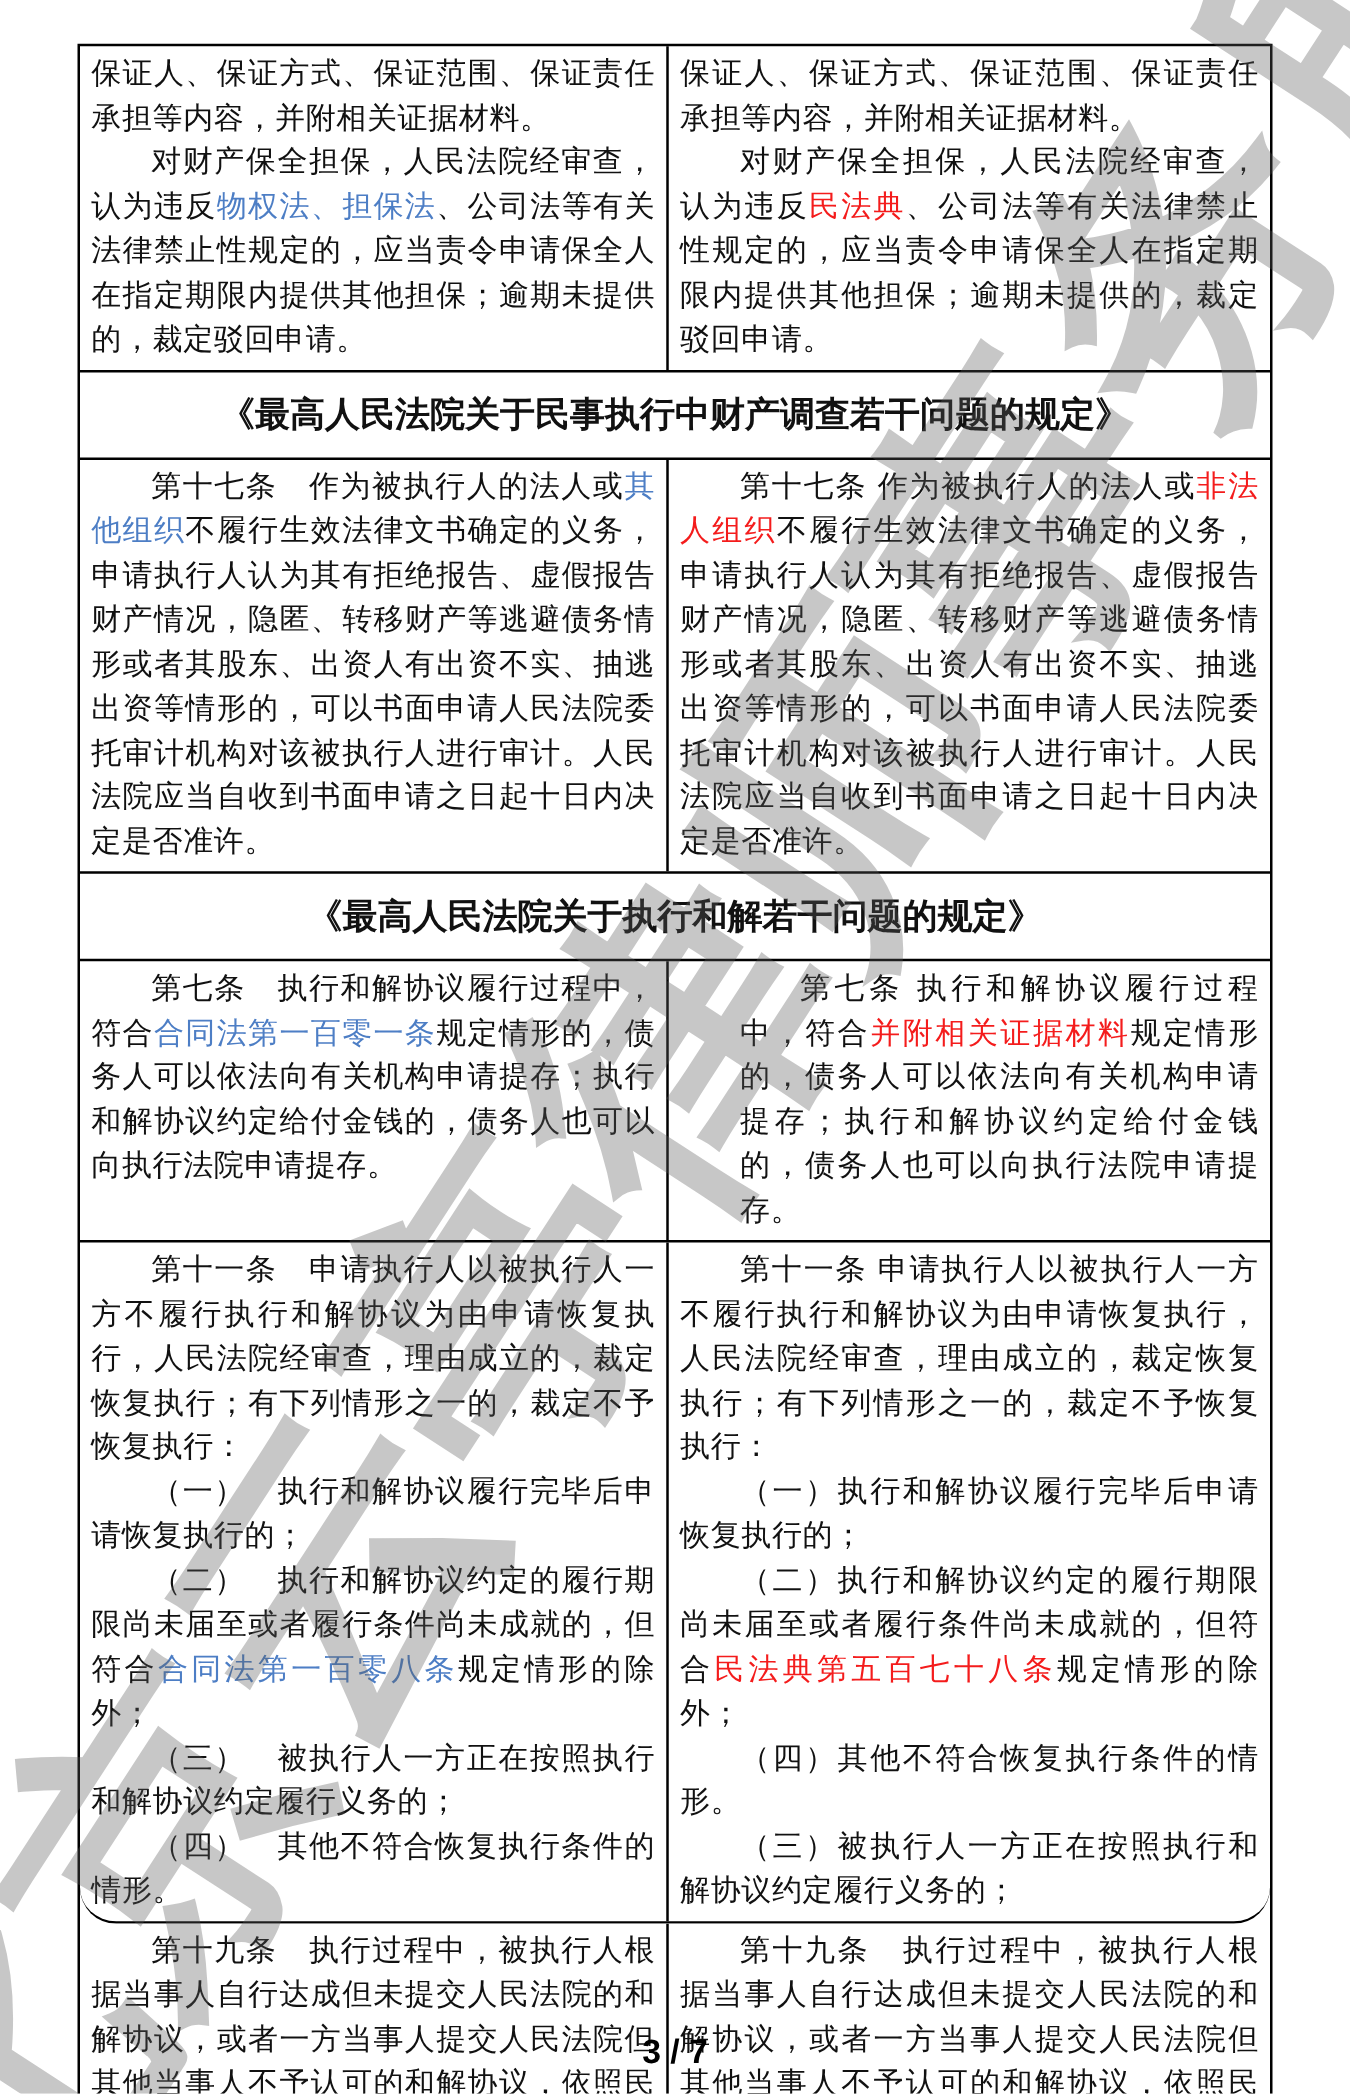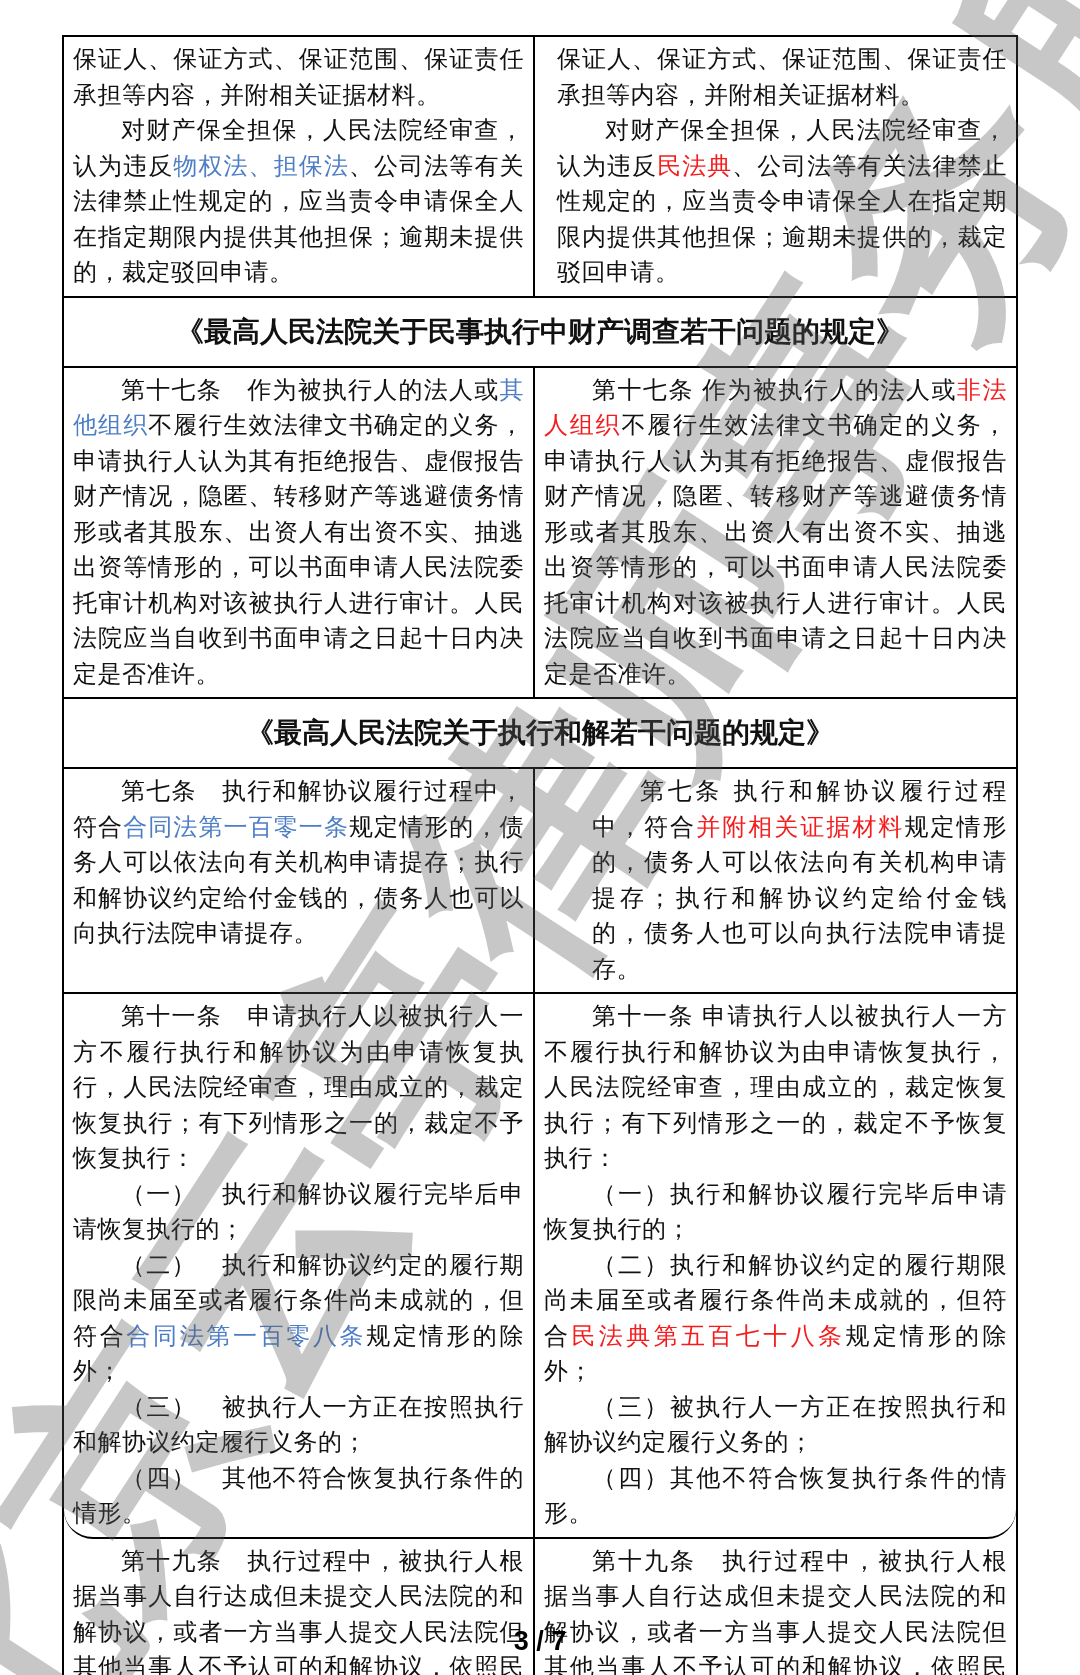--- a/index.html
+++ b/index.html
@@ -18,21 +18,21 @@
     font-size:24px; line-height:35.5px; text-align:justify;
     letter-spacing:0.5px;
   }
   .cell.left  { width:471px; border-right:2px solid #000; }
   .cell.right { flex:1; }
   .row.header { align-items:center; justify-content:center; }
   .section-title {
     width:100%; text-align:center; font-weight:bold;
     font-size:28px; line-height:34px; padding:17px 4px; box-sizing:border-box;
   }
-  .r0 { min-height:244px;gap:13px; }
+  .r0 { min-height:244px; }
   .rh { min-height:68px; }
   .r2 { min-height:284px; }
   .r4 { min-height:176px;gap:48px; }
   .r5 { min-height:466px;border-radius:29px; }
   .r6 { min-height:253px; }
   .para { margin:0; }
   .para.indent { text-indent:2em; }
   .watermark {
     position:absolute; left:50%; top:50%;
     transform:translate(-50%,-50%) rotate(-57deg);
@@ -94,22 +94,22 @@
           <p class="para indent"><span>第十一条　申请执行人以被执行人一方不履行执行和解协议为由申请恢复执行，人民法院经审查，理由成立的，裁定恢复执行；有下列情形之一的，裁定不予恢复执行：</span></p>
           <p class="para indent"><span>（一）　执行和解协议履行完毕后申请恢复执行的；</span></p>
           <p class="para indent"><span>（二）　执行和解协议约定的履行期限尚未届至或者履行条件尚未成就的，但符合</span><span style="color: rgb(77, 126, 197);">合同法第一百零八条</span><span>规定情形的除外；</span></p>
           <p class="para indent"><span>（三）　被执行人一方正在按照执行和解协议约定履行义务的；</span></p>
           <p class="para indent"><span>（四）　其他不符合恢复执行条件的情形。</span></p>
         </div>
       <div class="cell right">
           <p class="para indent"><span>第十一条 申请执行人以被执行人一方不履行执行和解协议为由申请恢复执行，人民法院经审查，理由成立的，裁定恢复执行；有下列情形之一的，裁定不予恢复执行：</span></p>
           <p class="para indent"><span>（一）执行和解协议履行完毕后申请恢复执行的；</span></p>
           <p class="para indent"><span>（二）执行和解协议约定的履行期限尚未届至或者履行条件尚未成就的，但符合</span><span style="color: rgb(244, 28, 28);">民法典第五百七十八条</span><span>规定情形的除外；</span></p>
+          <p class="para indent"><span>（四）其他不符合恢复执行条件的情形。</span></p>
           <p class="para indent"><span>（三）被执行人一方正在按照执行和解协议约定履行义务的；</span></p>
-          <p class="para indent"><span>（四）其他不符合恢复执行条件的情形。</span></p>
         </div>
     </div>
 
     <div class="row cells r6">
       <div class="cell left">
           <p class="para indent"><span>第十九条　执行过程中，被执行人根据当事人自行达成但未提交人民法院的和解协议，或者一方当事人提交人民法院但其他当事人不予认可的和解协议，依照民事诉讼法第二百二十五条规定提出异议的，人民法院按照下列情形，分别处理：</span></p>
         </div>
       <div class="cell right">
           <p class="para indent"><span>第十九条　执行过程中，被执行人根据当事人自行达成但未提交人民法院的和解协议，或者一方当事人提交人民法院但其他当事人不予认可的和解协议，依照民事诉讼法第二百二十五条规定提出异议的，人民法院按照下列情形，分别处理：</span></p>
         </div>

